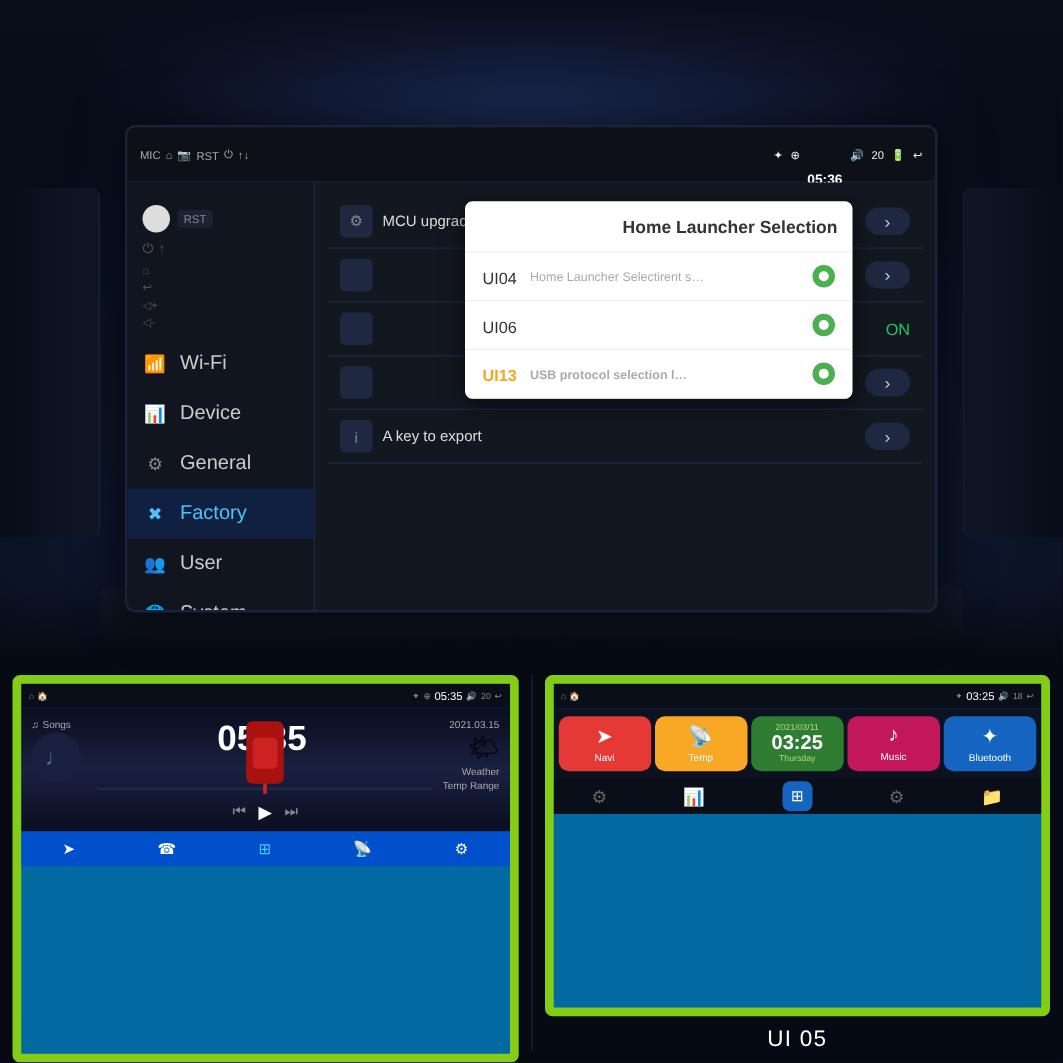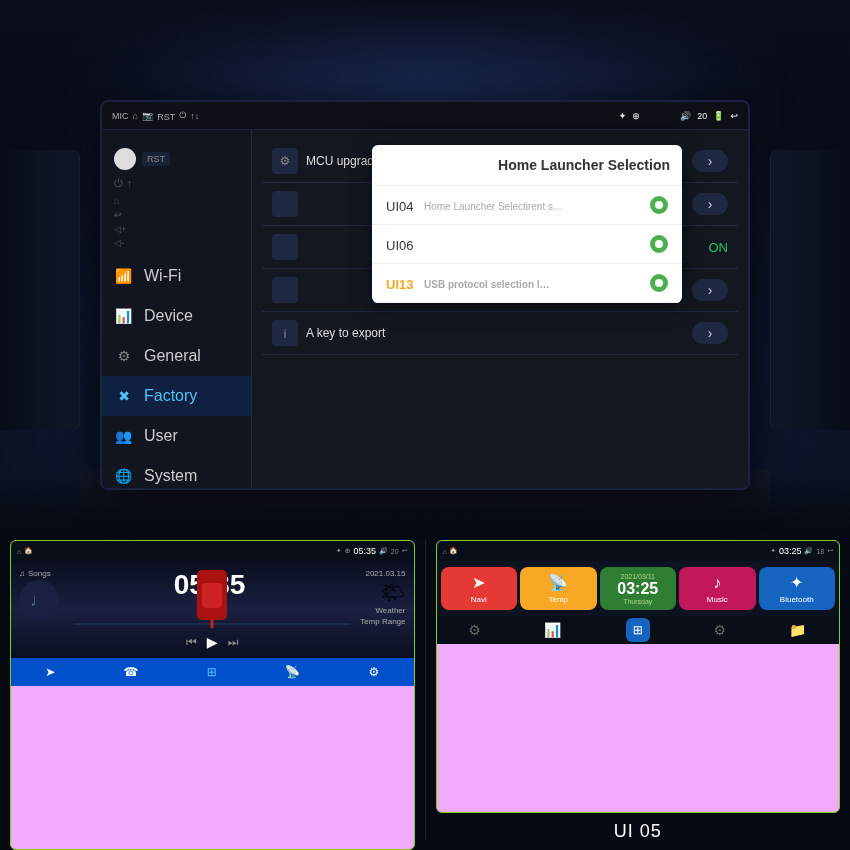--- a/index.html
+++ b/index.html
@@ -42,21 +42,21 @@
       background: #0d1117;
       border-radius: 8px;
       border: 2px solid #1a2240;
       overflow: hidden;
       z-index: 10;
       box-shadow: 0 0 40px rgba(0,0,0,0.8);
     }
 
     
     .status-bar {
-      height: 28px;
+      height: 44px;
       background: #0d1117;
       display: flex;
       align-items: center;
       justify-content: space-between;
       padding: 0 10px;
       border-bottom: 1px solid #1a2240;
     }
 
     .status-left {
       display: flex;
@@ -273,25 +273,25 @@
 
     .bottom-screen {
       flex: 1;
       position: relative;
       display: flex;
       flex-direction: column;
     }
 
     .bottom-screen-inner {
       flex: 1;
-      background: #f0abfc;
+      background: #0369a1;
       margin: 10px 10px 0 10px;
       border-radius: 6px;
       overflow: hidden;
-      border: 1px solid #84cc16;
+      border: 7px solid #84cc16;
     }
 
     .bs-status {
       height: 20px;
       background: #0a0e18;
       display: flex;
       align-items: center;
       justify-content: space-between;
       padding: 0 6px;
     }

